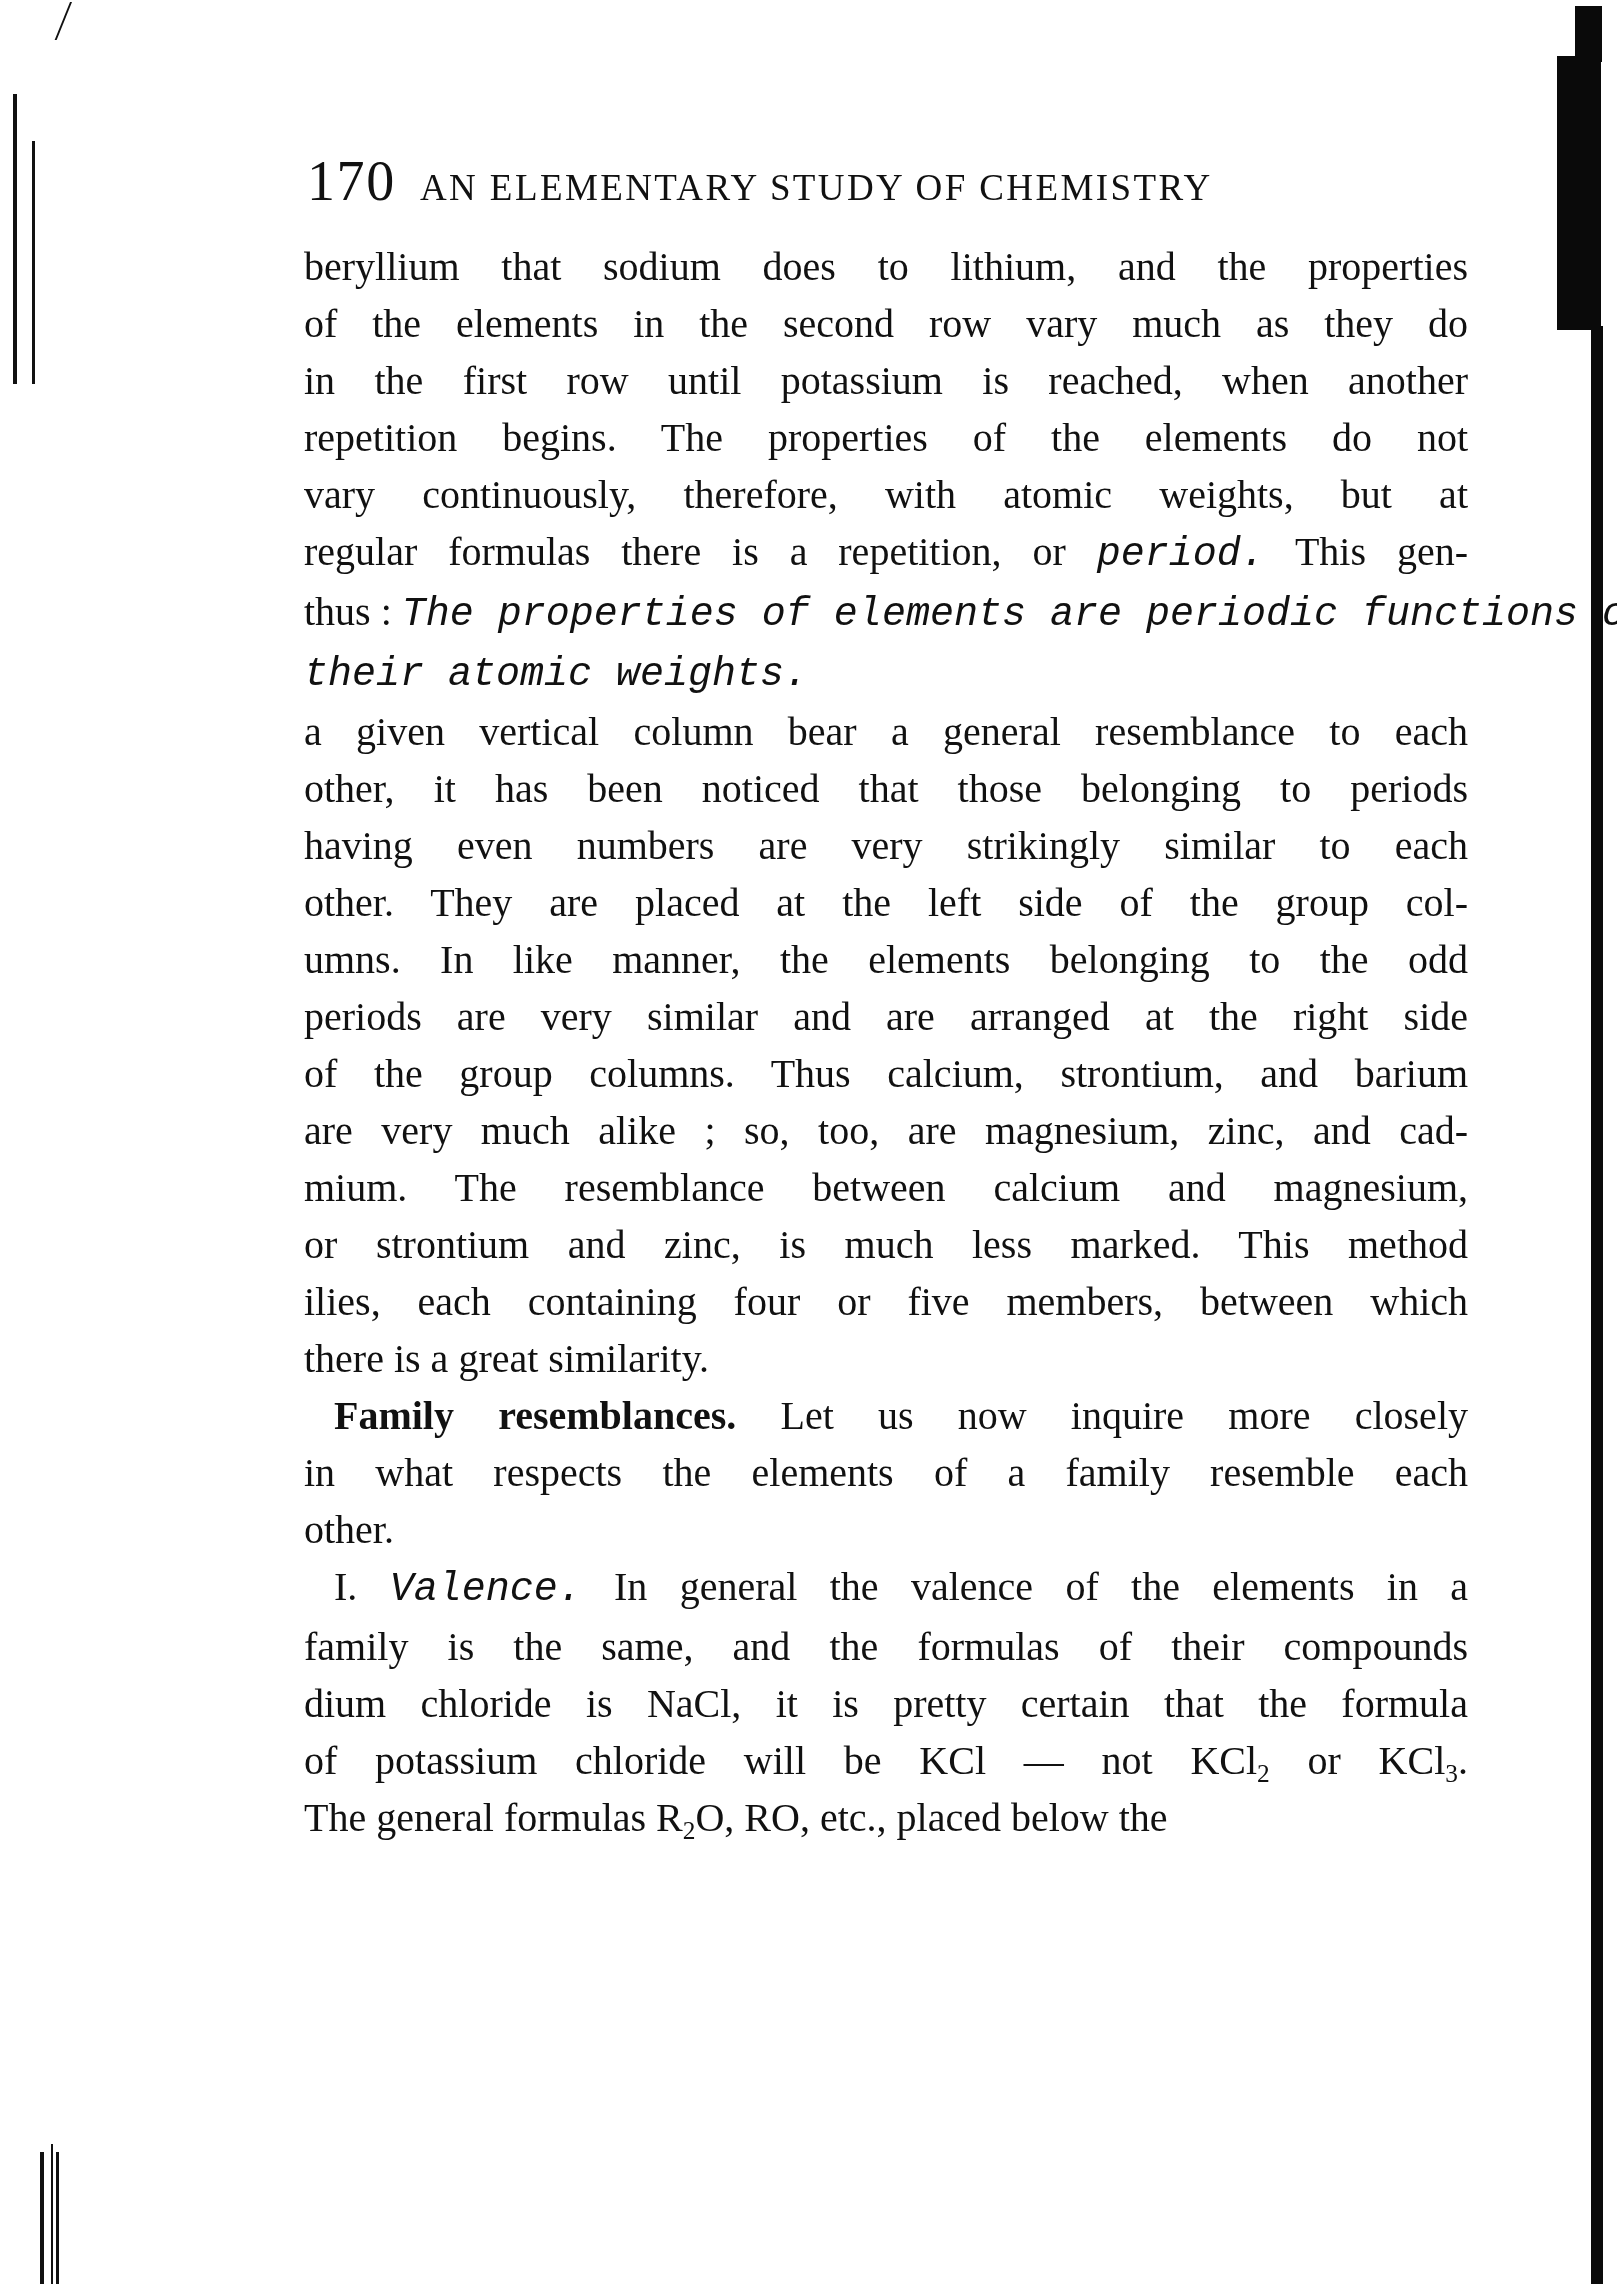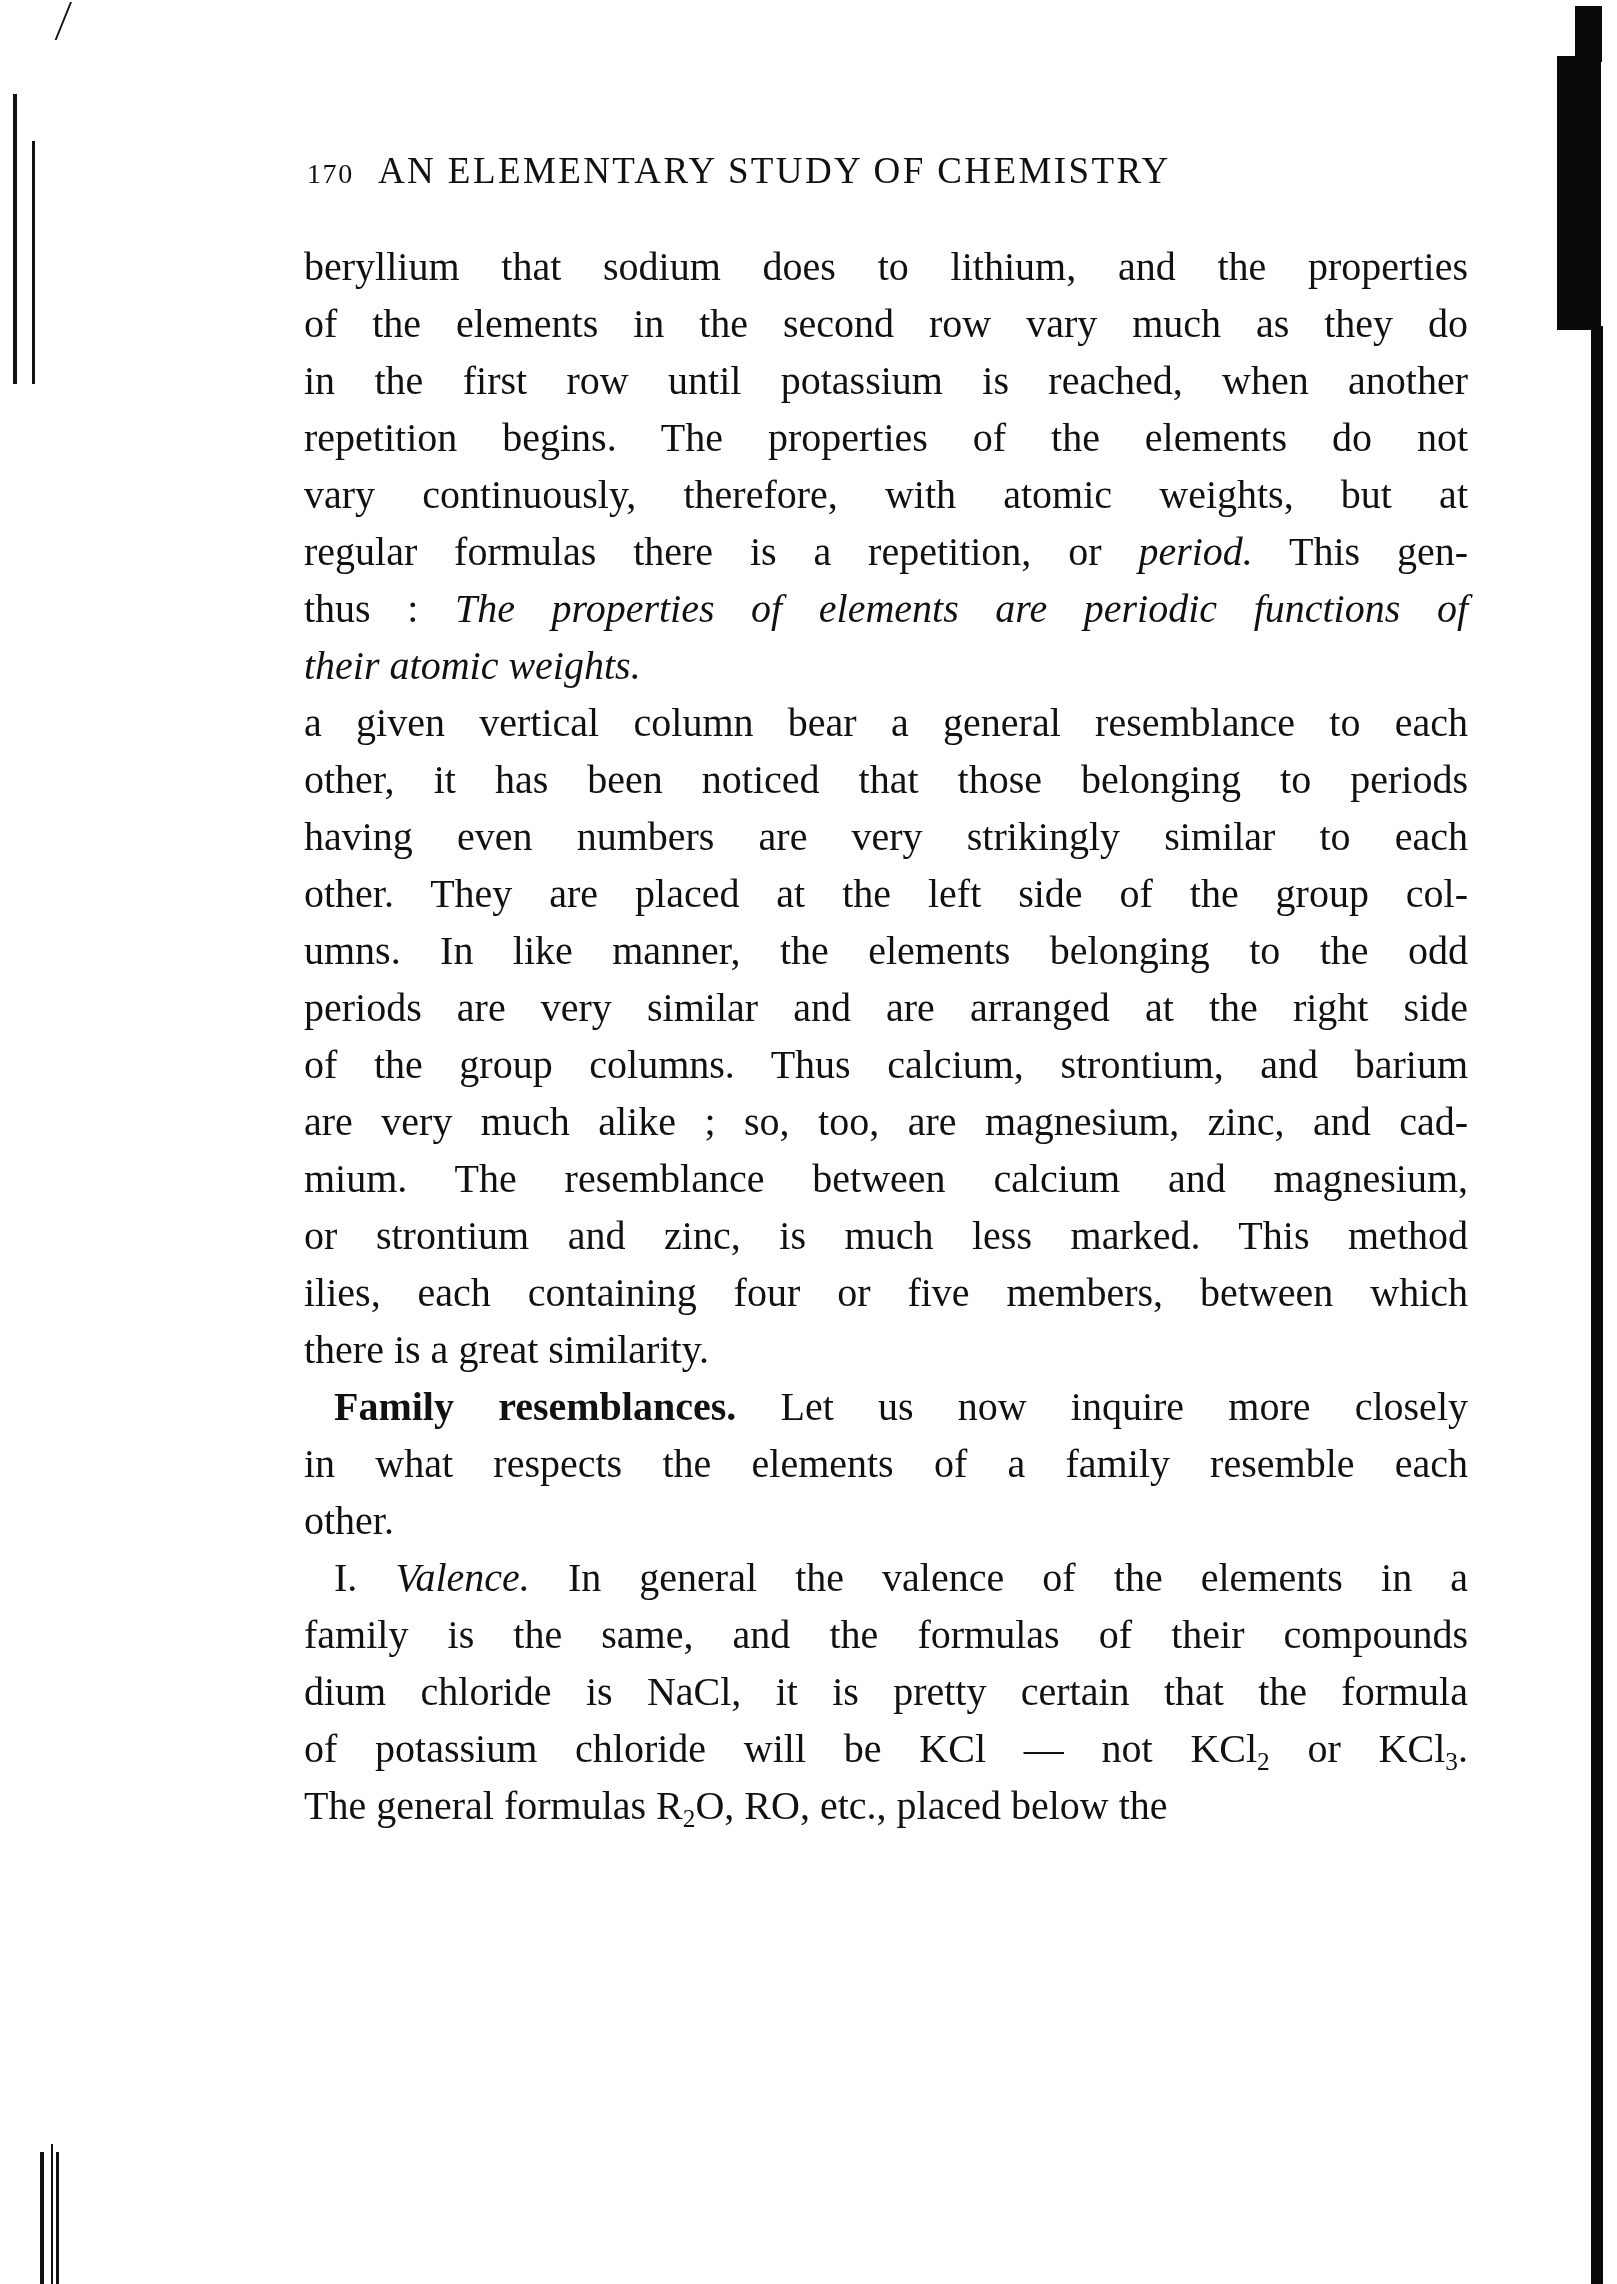--- a/index.html
+++ b/index.html
@@ -9,32 +9,32 @@
   
   .slash { position: absolute; left: 70px; top: 1.6px; width: 2.4px; height: 38px; background: #111; transform: skewX(-22deg); transform-origin: top left; }
   .bind-line { position: absolute; background: #111; }
   .right-bar { position: absolute; background: #0a0a0a; }
 
   .header {
     position: absolute; left: 307px; top: 149px; width: 1167px; height: 56px;
     font-family: "Liberation Serif", "DejaVu Serif", serif;
     color: #111; white-space: nowrap;
   }
-  .folio { font-size: 28px; letter-spacing: 1.6px; display: inline-block; }
+  .folio { font-size: 56px; letter-spacing: 1.6px; display: inline-block; }
   .running-title { font-size: 37px; letter-spacing: 2.4px; margin-left: 21px; display: inline-block; }
 
   .body-text {
     position: absolute; left: 304px; top: 238px; width: 1164px;
     font-family: "Liberation Serif", "DejaVu Serif", serif;
     font-size: 40px; line-height: 57px; color: #111;
     text-align: justify; hyphens: manual;
   }
   .body-text .line { display: block; text-align: justify; text-align-last: justify; white-space: nowrap; }
   .body-text .line.last { text-align-last: left; }
-  .it { font-style: italic; }
+  .it { font-style: italic; font-family: Liberation Mono, monospace; }
   .bd { font-weight: bold; }
   sub { font-size: 25.4px; line-height: 0; vertical-align: -8px; }
 </style>
 </head>
 <body>
 
 <div class="page">
   <div class="slash"></div>
 
   <div class="bind-line" style="left:12.7px;top:94px;width:4px;height:290px;"></div>

